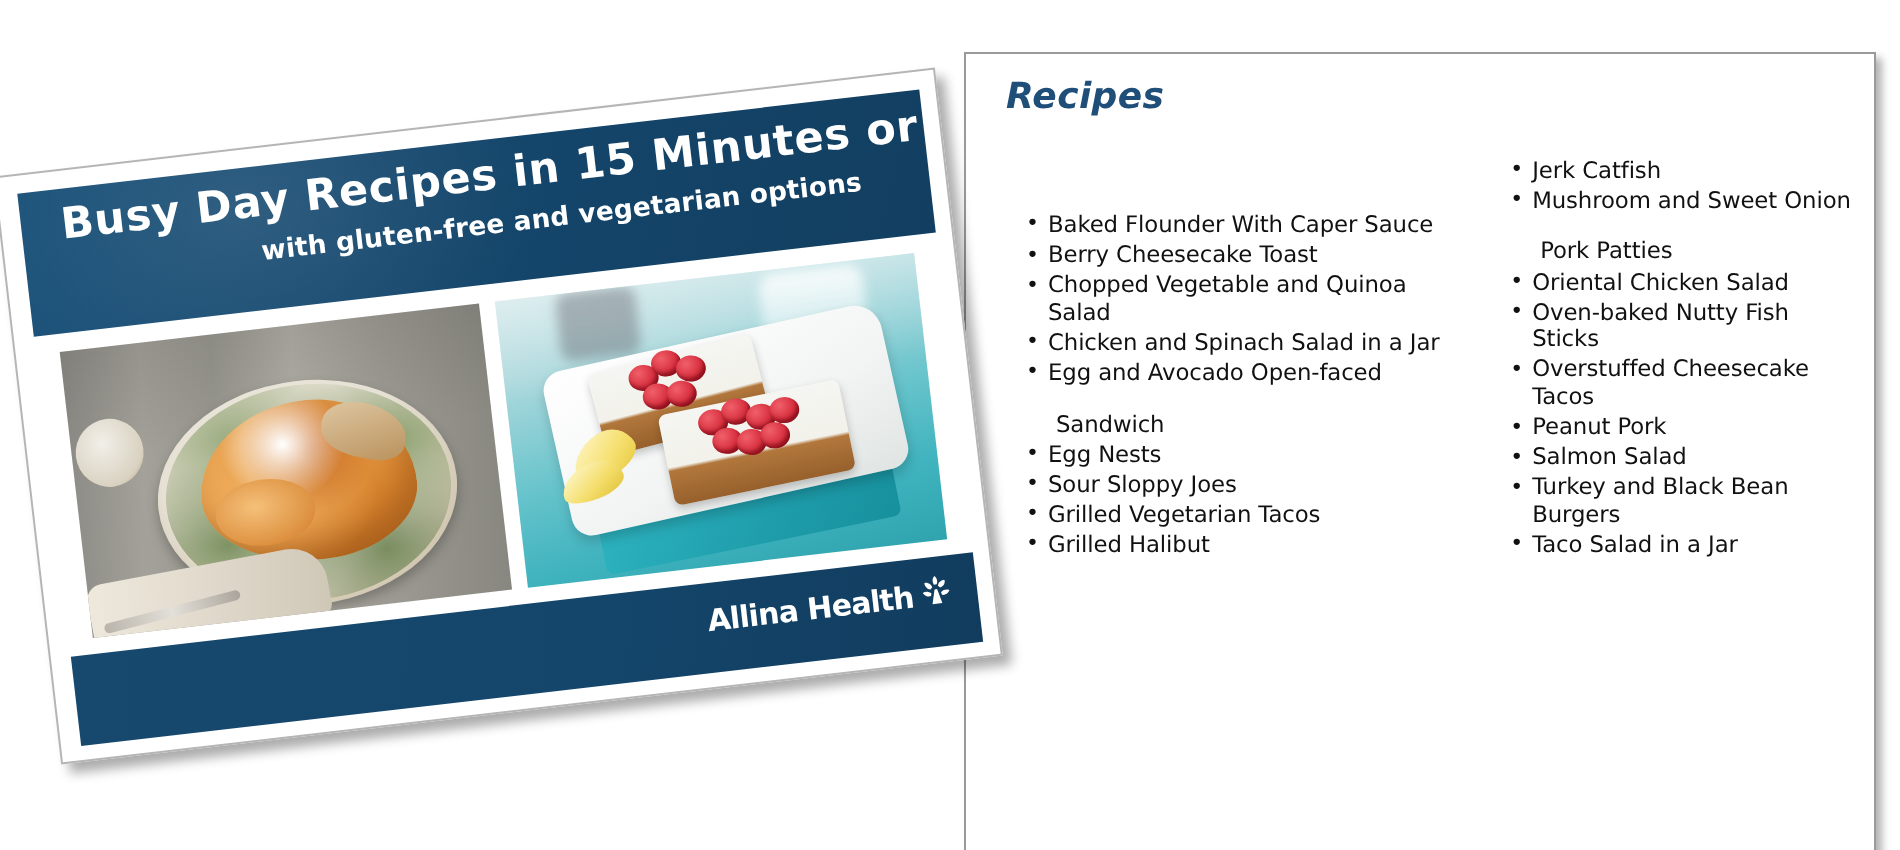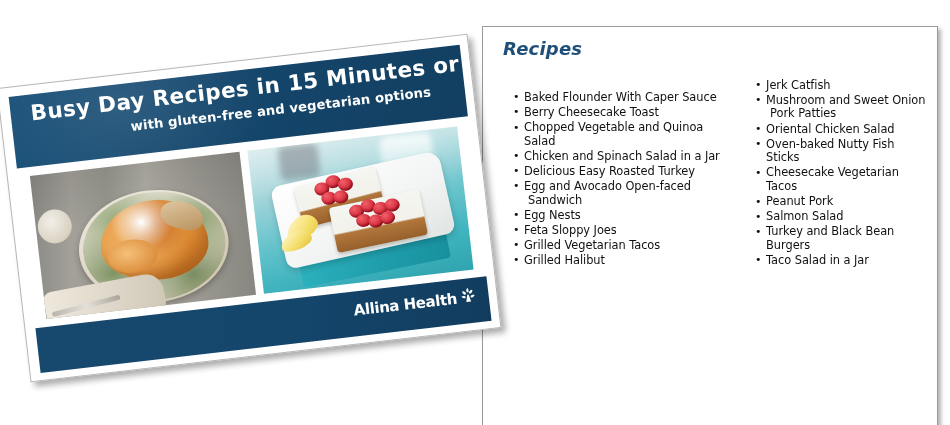--- a/index.html
+++ b/index.html
@@ -84,20 +84,21 @@
     position: absolute;
     left: 0px;
     top: -0.5px;
     font-size: 11px;
     color: #111111;
   }
   
   ul.recipe-list li .cont {
     display: block;
     padding-left: 4px;
+    margin-top: 12px;
   }
 
   
   .left-card-wrap {
     position: absolute;
     left: 12px;
     top: 60px;
     width: 474px;
     height: 296px;
     z-index: 3;
@@ -364,35 +365,34 @@
   <div class="right-card">
     <div class="right-card-inner">
       <div class="recipes-heading">Recipes</div>
       <div class="cols">
         <div class="col col-left">
           <ul class="recipe-list" id="list-left">
               <li>Baked Flounder With Caper Sauce</li>
               <li>Berry Cheesecake Toast</li>
               <li>Chopped Vegetable and Quinoa Salad</li>
               <li>Chicken and Spinach Salad in a Jar</li>
-              <li>Delicious Easy Roasted Turkey</li>
               <li>Egg and Avocado Open-faced<span class="cont">Sandwich</span></li>
               <li>Egg Nests</li>
-              <li>Feta Sloppy Joes</li>
+              <li>Sour Sloppy Joes</li>
               <li>Grilled Vegetarian Tacos</li>
               <li>Grilled Halibut</li>
             </ul>
         </div>
         <div class="col col-right">
           <ul class="recipe-list" id="list-right">
               <li>Jerk Catfish</li>
               <li>Mushroom and Sweet Onion<span class="cont">Pork Patties</span></li>
               <li>Oriental Chicken Salad</li>
               <li>Oven-baked Nutty Fish Sticks</li>
-              <li>Cheesecake Vegetarian Tacos</li>
+              <li>Overstuffed Cheesecake Tacos</li>
               <li>Peanut Pork</li>
               <li>Salmon Salad</li>
               <li>Turkey and Black Bean Burgers</li>
               <li>Taco Salad in a Jar</li>
             </ul>
         </div>
       </div>
     </div>
   </div>
 

